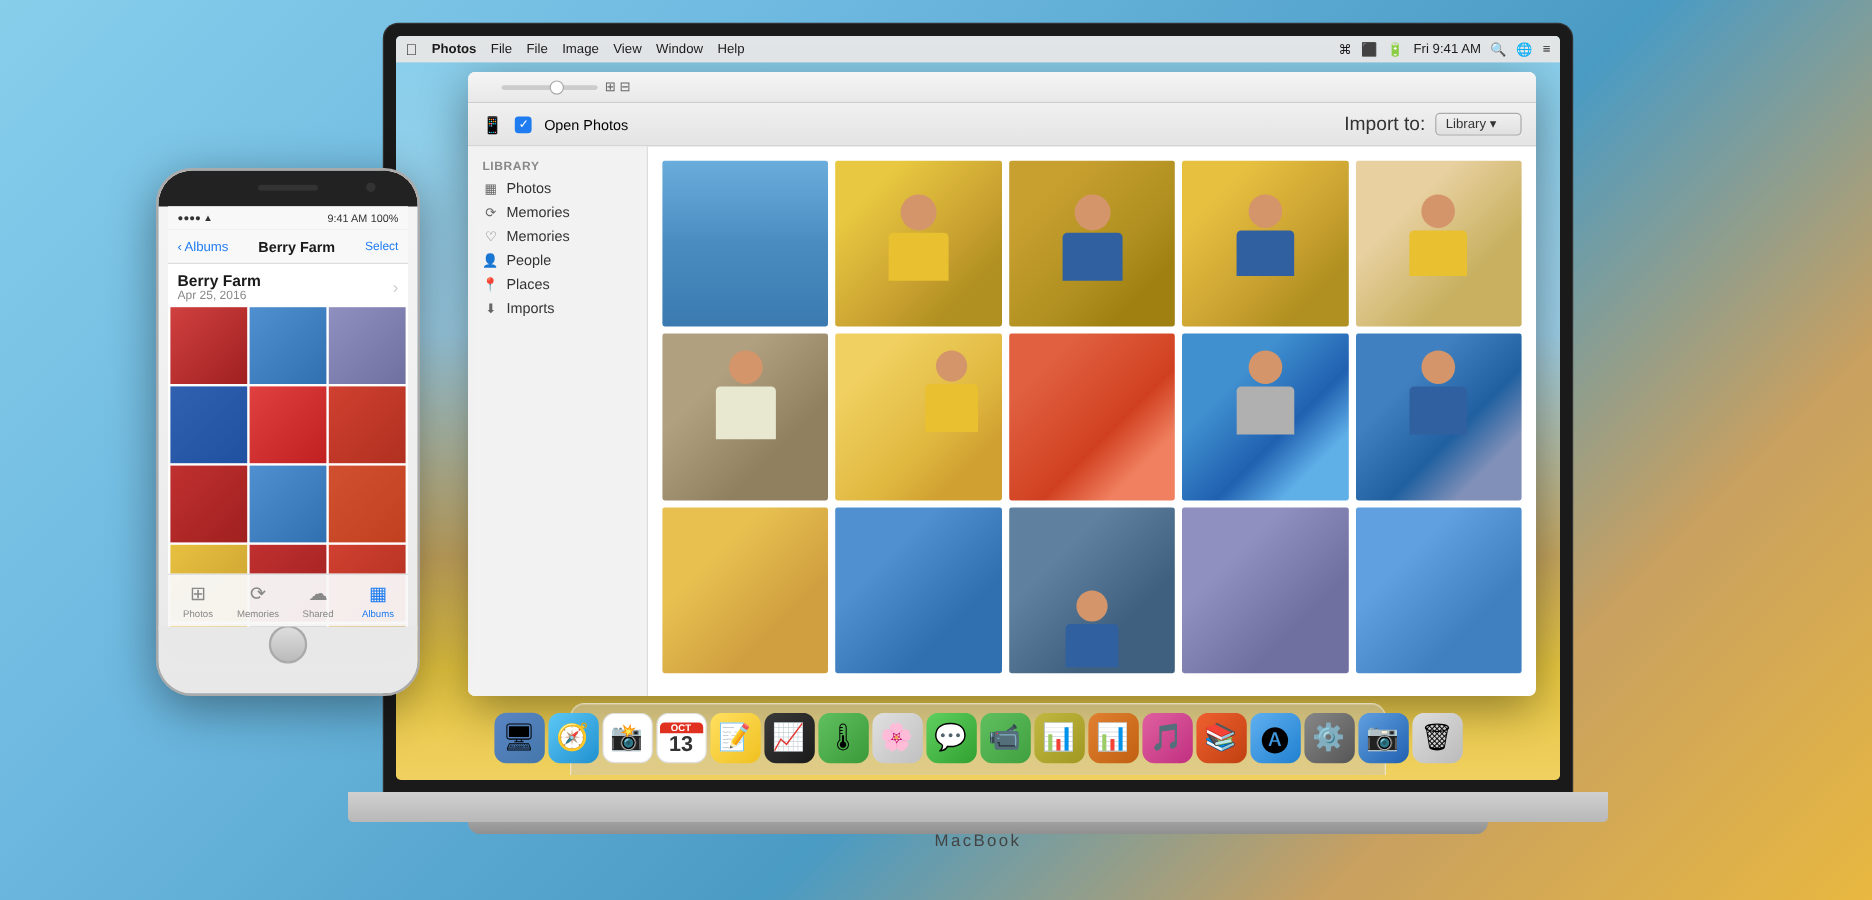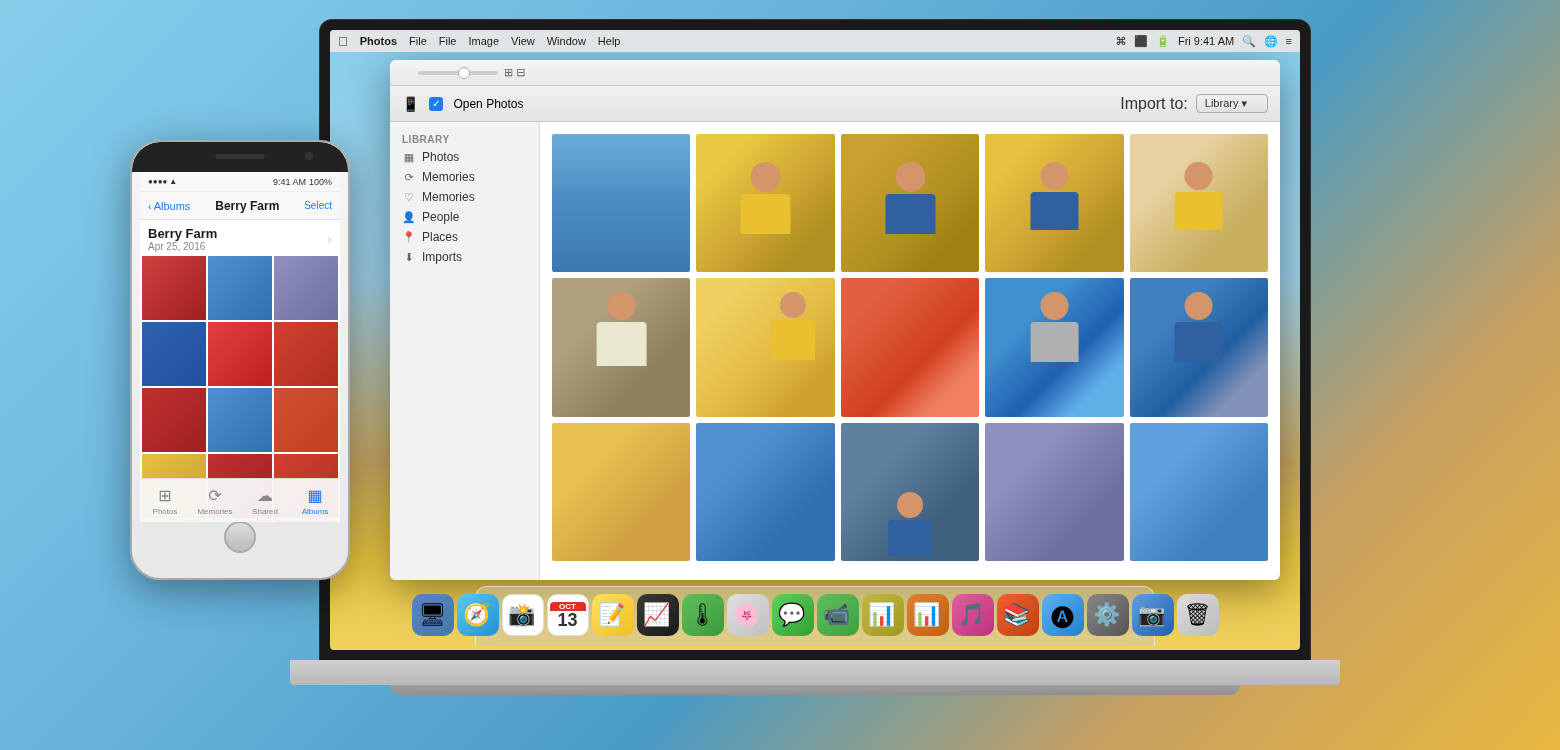--- a/index.html
+++ b/index.html
@@ -743,20 +743,21 @@
         <div class="dock-item" style="background:linear-gradient(135deg,#60b0f0,#2080d0);">🅐</div>
         <div class="dock-item" style="background:linear-gradient(135deg,#888,#555);">⚙️</div>
         <div class="dock-item" style="background:linear-gradient(135deg,#60a0e0,#2060b0);">📷</div>
         <div class="dock-item" style="background:linear-gradient(135deg,#ddd,#bbb);">🗑</div>
       </div>
 
     </div>
   </div>
   <div class="macbook-base"></div>
   <div class="macbook-foot"></div>
+  <div class="macbook-label">MacBook</div>
 </div>
 
 <div class="iphone-container">
   <div class="iphone-body">
     <div class="iphone-side-btn"></div>
     <div class="iphone-mute-btn"></div>
     <div class="iphone-vol-btn-1"></div>
     <div class="iphone-vol-btn-2"></div>
 
     <div class="iphone-top-bar">

